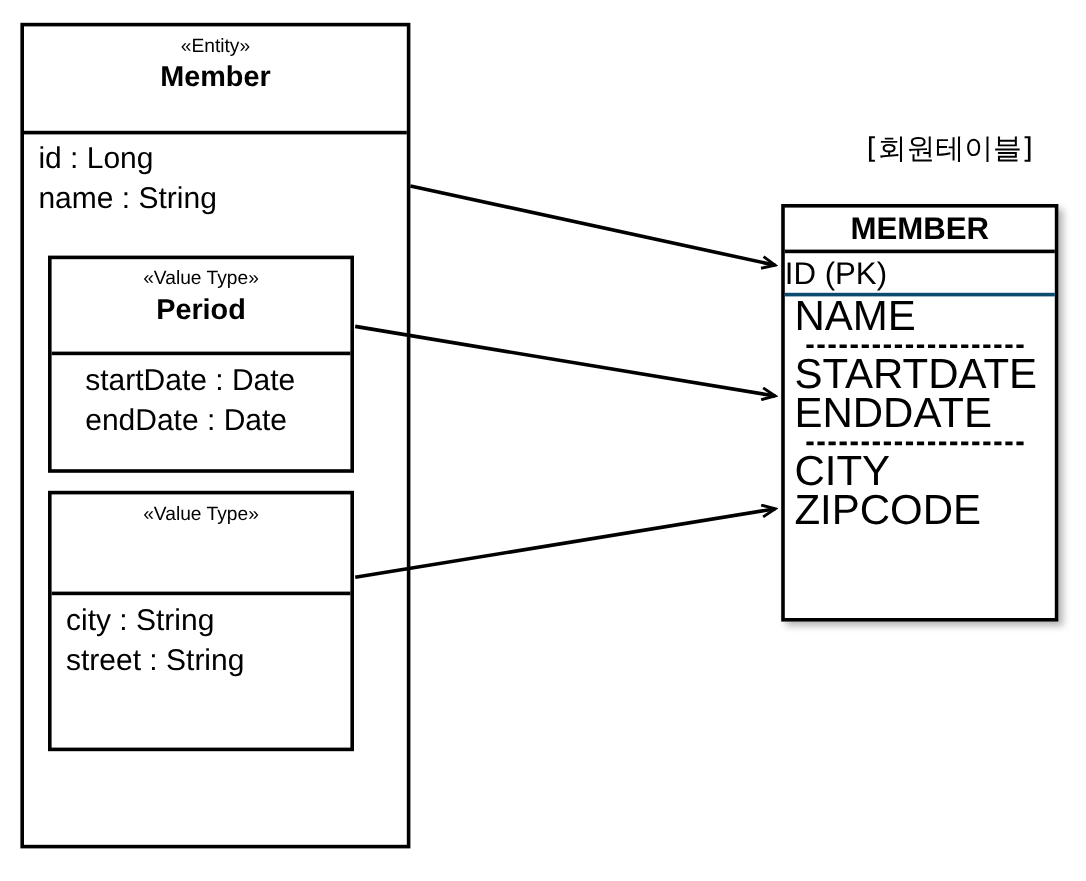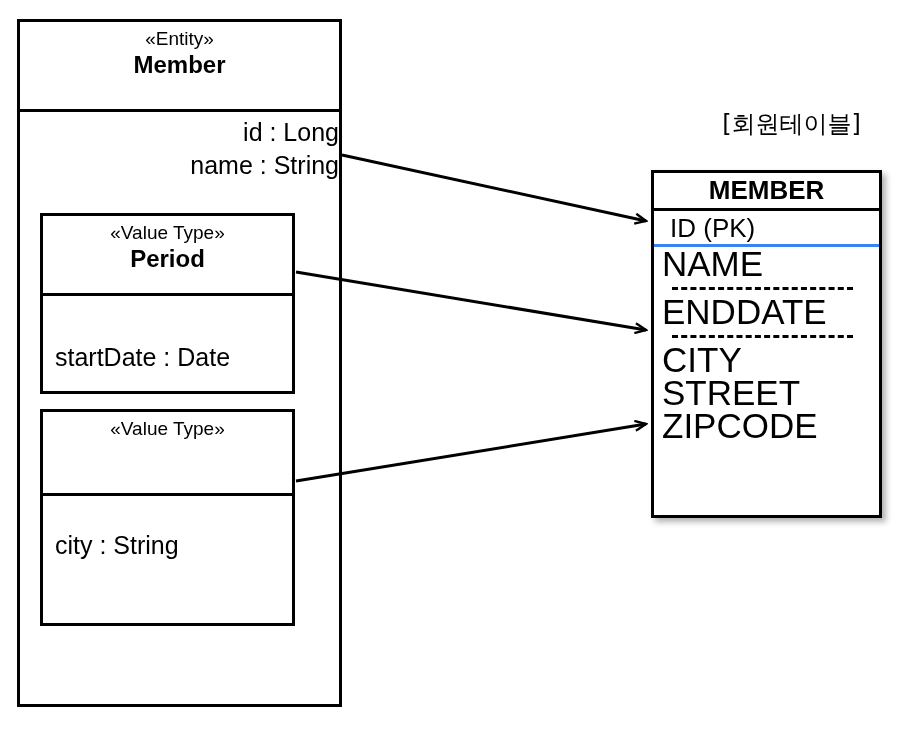--- a/index.html
+++ b/index.html
@@ -27,21 +27,21 @@
     background: #ffffff;
   }
   .uml-head {
     box-sizing: border-box;
     border-bottom: 3px solid #000000;
     text-align: center;
     padding-top: 6px;
   }
   .stereo {
     display: block;
-    font-size: 19px;
+    font-size: 16px;
     font-weight: 400;
     line-height: 22px;
     letter-spacing: 0px;
   }
   .cname {
     display: block;
     font-size: 24px;
     font-weight: bold;
     line-height: 29px;
   }
@@ -58,42 +58,41 @@
     top: 19px;
     width: 325px;
     height: 688px;
   }
   #member-head {
     height: 90px;
   }
   #member-attrs {
     padding-left: 12px;
     padding-top: 4px;
-    text-align: right;
   }
 
   
   #period-box {
     left: 40px;
     top: 213px;
     width: 255px;
     height: 181px;
   }
   #period-head { height: 80px; }
-  #period-attrs { padding-left: 12px; padding-top: 5px; margin-top: 40px; }
+  #period-attrs { padding-left: 28px; padding-top: 5px; }
 
   
   #address-box {
     left: 40px;
     top: 409px;
     width: 255px;
     height: 217px;
   }
   #address-head { height: 84px; }
-  #address-attrs { padding-left: 12px; padding-top: 5px; margin-top: 28px; }
+  #address-attrs { padding-left: 12px; padding-top: 5px; }
 
   
   #table-title {
     position: absolute;
     left: 676px;
     top: 107px;
     width: 231px;
     text-align: center;
     font-size: 24px;
     line-height: 34px;
@@ -116,22 +115,22 @@
     height: 38px;
     border-bottom: 3px solid #000000;
     text-align: center;
     font-size: 26px;
     font-weight: bold;
     line-height: 34px;
   }
   #table-pk {
     box-sizing: border-box;
     height: 36px;
-    border-bottom: 3px solid #3b82f6;
-    padding-left: 16px;
+    border-bottom: 3px solid #0c4a6e;
+    padding-left: 0;
     font-size: 26px;
     line-height: 34px;
   }
   #table-body {
     padding-left: 8px;
     font-size: 35px;
     line-height: 33px;
   }
   .tcol { display: block; white-space: nowrap; }
   .dashsep {
@@ -175,44 +174,46 @@
     </div>
   </div>
 
   <div class="uml-box" id="period-box">
     <div class="uml-head" id="period-head">
       <span class="stereo">«Value Type»</span>
       <span class="cname">Period</span>
     </div>
     <div class="attrs" id="period-attrs">
       <span class="tcol">startDate : Date</span>
+      <span class="tcol">endDate : Date</span>
     </div>
   </div>
 
   <div class="uml-box" id="address-box">
     <div class="uml-head" id="address-head">
       <span class="stereo">«Value Type»</span>
     </div>
     <div class="attrs" id="address-attrs">
       <span class="tcol">city : String</span>
+      <span class="tcol">street : String</span>
     </div>
   </div>
 
   <div id="table-title">[회원테이블]</div>
 
   <div id="member-table">
     <div id="table-head">MEMBER</div>
     <div id="table-pk">ID (PK)</div>
     <div id="table-body">
       <span class="tcol">NAME</span>
       <span class="dashsep"></span>
+      <span class="tcol">STARTDATE</span>
       <span class="tcol">ENDDATE</span>
       <span class="dashsep"></span>
       <span class="tcol">CITY</span>
-      <span class="tcol">STREET</span>
       <span class="tcol">ZIPCODE</span>
     </div>
   </div>
 
   <svg id="arrows" viewBox="0 0 905 734">
     <defs>
       <marker id="openarrow" markerWidth="14" markerHeight="12" refX="12" refY="6" orient="auto" markerUnits="userSpaceOnUse">
         <path d="M1,1 L12,6 L1,11" fill="none" stroke="#000000" stroke-width="2.4"></path>
       </marker>
     </defs>

